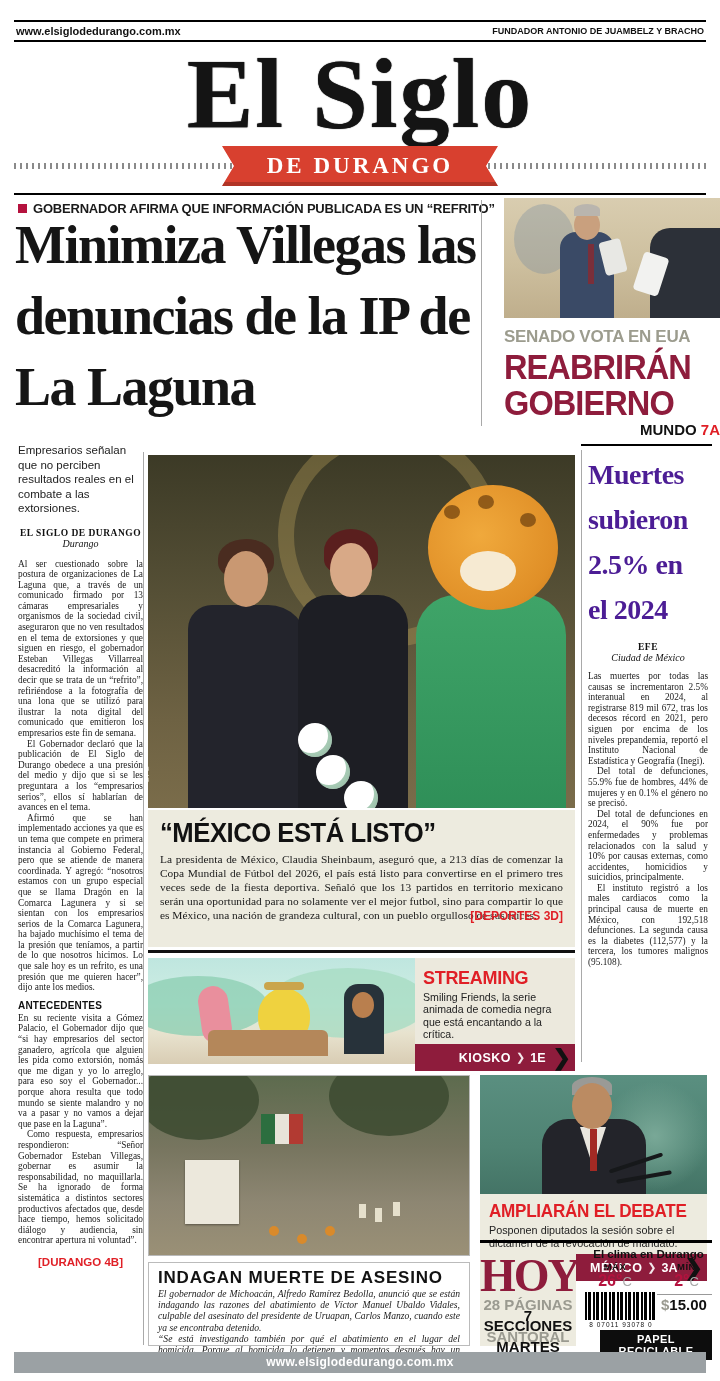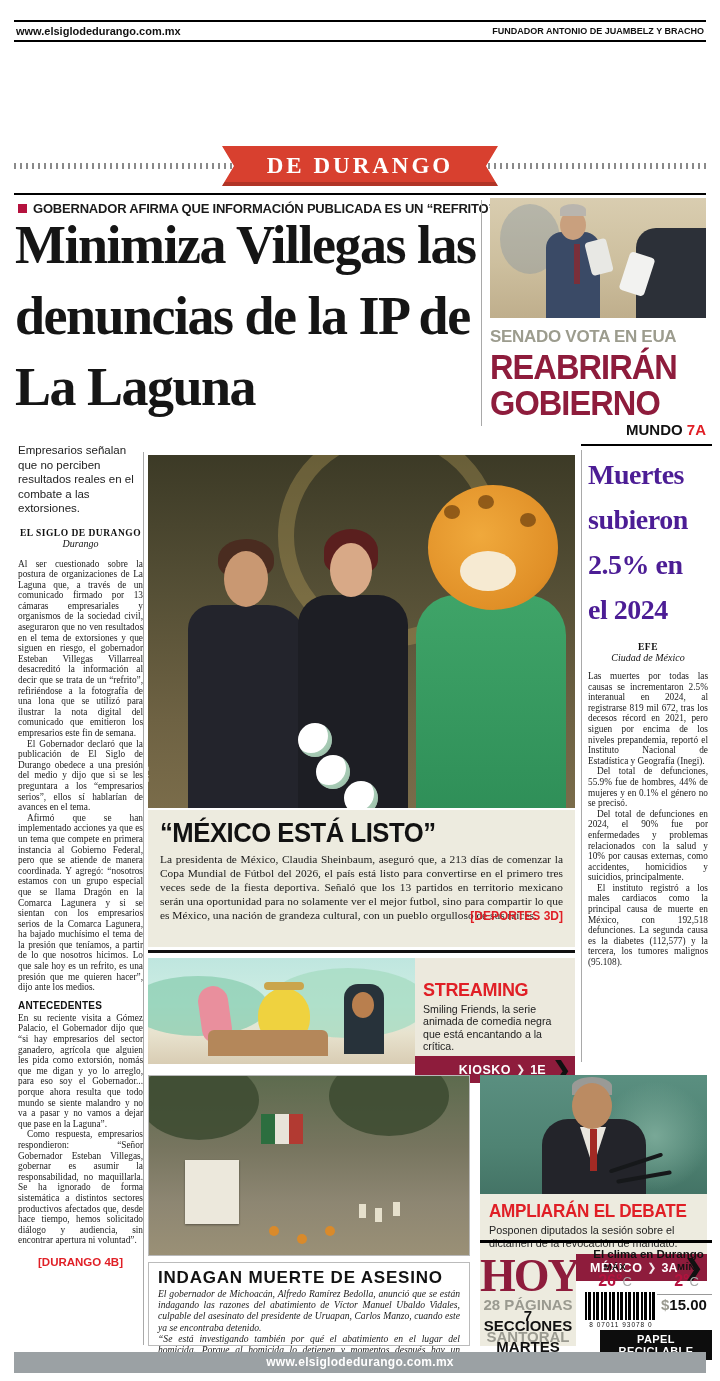--- a/index.html
+++ b/index.html
@@ -34,21 +34,21 @@
   .kicker-txt{font-size:13px;font-weight:bold;letter-spacing:-0.2px;color:#1a1a1a;}
   .main-headline{left:15px;top:210px;width:470px;font-family:"Liberation Serif",serif;
         font-weight:bold;font-size:54px;line-height:71px;letter-spacing:-1.5px;color:#151515;}
 
   .vrule{background:#a9a9a9;width:1px;}
   .vr1{left:481px;top:200px;height:226px;}
   .vr2{left:143px;top:452px;height:893px;}
   .vr3{left:581px;top:450px;height:612px;}
 
   
-  .senate{left:490px;top:198px;width:216px;}
+  .senate{left:504px;top:198px;width:216px;}
   .senate .photo{position:relative;width:216px;height:120px;overflow:hidden;
         background:linear-gradient(180deg,#d9cdb0 0%,#cdbf9e 55%,#bfae8c 100%);}
   .senate .kicker2{margin-top:9px;font-size:17px;font-weight:bold;color:#9c9c8e;letter-spacing:-0.3px;}
   .senate .hl{margin-top:2px;color:#8e1c3c;font-weight:bold;font-size:35px;line-height:36px;
         letter-spacing:-1px;transform:scaleX(.93);transform-origin:left top;width:108%;}
   .senate .secline{margin-top:0;text-align:right;font-size:15px;font-weight:bold;}
   .senate .secline .pg{color:#e01f26;}
 
   
   .leftcol{left:18px;top:443px;width:125px;height:902px;overflow:hidden;}
@@ -103,21 +103,21 @@
   .toon{position:relative;flex:1;overflow:hidden;background:linear-gradient(180deg,#bfe6df 0%,#cfeee4 45%,#e8e3cf 70%,#d9cdb4 100%);}
   .toon-hill{position:absolute;left:-20px;top:18px;width:140px;height:60px;border-radius:50%;background:#8fd0b4;opacity:.8;}
   .toon-hill2{position:absolute;left:120px;top:10px;width:160px;height:70px;border-radius:50%;background:#a7dcc3;opacity:.8;}
   .toon-worm{position:absolute;left:52px;top:28px;width:30px;height:58px;border-radius:16px;background:#e98f9d;transform:rotate(-8deg);}
   .toon-blob{position:absolute;left:110px;top:30px;width:52px;height:56px;border-radius:50% 50% 45% 45%;background:#efd23f;}
   .toon-hat{position:absolute;left:116px;top:24px;width:40px;height:8px;border-radius:4px;background:#caa54c;}
   .toon-girl{position:absolute;left:196px;top:26px;width:40px;height:70px;border-radius:14px 14px 0 0;background:#27323a;}
   .toon-girl-face{position:absolute;left:204px;top:34px;width:22px;height:26px;border-radius:50%;background:#b97f4e;}
   .toon-table{position:absolute;left:60px;top:72px;width:120px;height:26px;border-radius:6px 6px 0 0;background:#b4875a;}
   .stream-right{width:160px;display:flex;flex-direction:column;}
-  .stream-box{flex:1;background:#ece9dd;padding:22px 8px 4px 8px;box-sizing:border-box;}
+  .stream-box{flex:1;background:#ece9dd;padding:10px 8px 4px 8px;box-sizing:border-box;}
   .stream-title{color:#e01f26;font-size:18px;font-weight:800;letter-spacing:-0.3px;}
   .stream-text{margin-top:2px;font-size:10.6px;line-height:12.3px;color:#222;font-weight:500;}
   .banner{height:27px;background:#8e1c3c;color:#fff;display:flex;align-items:center;
         justify-content:flex-end;gap:5px;padding:0 4px 0 8px;position:relative;}
   .banner .b-sec{font-size:12.5px;font-weight:bold;letter-spacing:.5px;}
   .banner .b-chev{font-size:11px;opacity:.9;}
   .banner .b-pg{font-size:12.5px;font-weight:bold;}
   .banner .b-arrow{color:#111;font-size:22px;font-weight:bold;line-height:27px;margin-left:2px;}
 
   
@@ -200,20 +200,23 @@
 </head>
 <body>
 
 <div id="page">
 
   <div class="abs topbar">
     <span class="tb-center">www.elsiglodedurango.com.mx</span>
     <span class="tb-right">FUNDADOR  ANTONIO DE JUAMBELZ Y BRACHO</span>
   </div>
 
+  <div class="abs masthead">
+    <div class="mh-title">El Siglo</div>
+  </div>
   <div class="abs dotline"></div>
   <div class="abs ribbon">DE DURANGO</div>
   <div class="abs mainrule"></div>
 
   <div class="abs kicker-row">
     <span class="kicker-sq"></span>
     <span class="kicker-txt">GOBERNADOR AFIRMA QUE INFORMACIÓN PUBLICADA ES UN “REFRITO”</span>
   </div>
   <div class="abs main-headline">Minimiza Villegas las denuncias de la IP de La Laguna</div>
 

